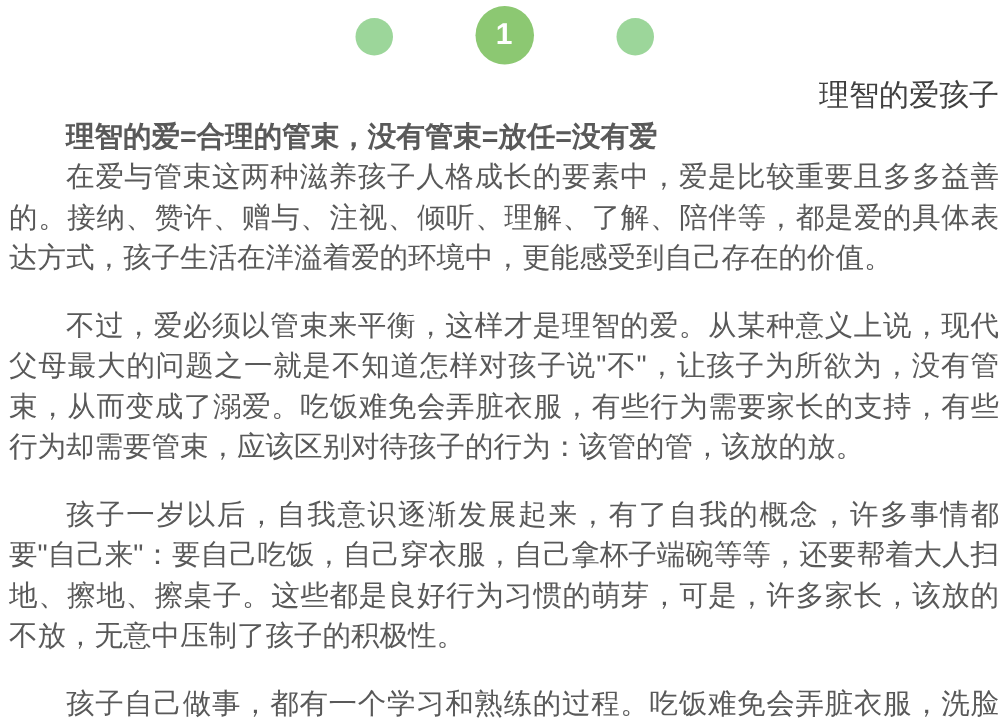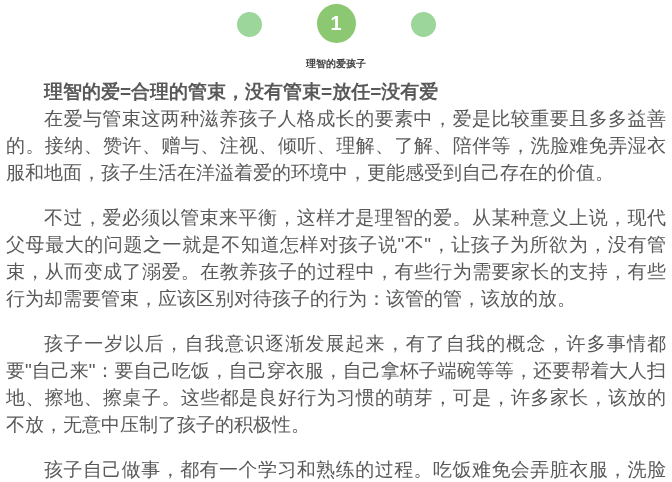--- a/index.html
+++ b/index.html
@@ -48,24 +48,24 @@
     color: #ffffff;
     font-weight: bold;
     font-size: 20px;
     display: flex;
     align-items: center;
     justify-content: center;
     line-height: 1;
   }
   .article-title {
     margin: 11px 0 0 0;
-    text-align: center;
-    font-size: 10px;
+    text-align: right;
+    font-size: 20px;
     line-height: 20px;
-    font-weight: bold;
+    font-weight: normal;
     color: var(--title_text);
   }
   .body-text {
     margin-top: 4px;
     font-size: 19px;
     line-height: 27px;
     color: var(--body_text);
     text-align: justify;
   }
   .body-text p {
@@ -92,19 +92,19 @@
     <span class="step-circle">
       <span>1</span>
     </span>
     <span class="dot"></span>
   </div>
 
   <h1 class="article-title">理智的爱孩子</h1>
 
   <div class="body-text">
     <p class="lead">理智的爱=合理的管束，没有管束=放任=没有爱</p>
-    <p class="para">在爱与管束这两种滋养孩子人格成长的要素中，爱是比较重要且多多益善的。接纳、赞许、赠与、注视、倾听、理解、了解、陪伴等，洗脸难免弄湿衣服和地面，孩子生活在洋溢着爱的环境中，更能感受到自己存在的价值。</p>
-    <p class="para">不过，爱必须以管束来平衡，这样才是理智的爱。从某种意义上说，现代父母最大的问题之一就是不知道怎样对孩子说"不"，让孩子为所欲为，没有管束，从而变成了溺爱。在教养孩子的过程中，有些行为需要家长的支持，有些行为却需要管束，应该区别对待孩子的行为：该管的管，该放的放。</p>
+    <p class="para">在爱与管束这两种滋养孩子人格成长的要素中，爱是比较重要且多多益善的。接纳、赞许、赠与、注视、倾听、理解、了解、陪伴等，都是爱的具体表达方式，孩子生活在洋溢着爱的环境中，更能感受到自己存在的价值。</p>
+    <p class="para">不过，爱必须以管束来平衡，这样才是理智的爱。从某种意义上说，现代父母最大的问题之一就是不知道怎样对孩子说"不"，让孩子为所欲为，没有管束，从而变成了溺爱。吃饭难免会弄脏衣服，有些行为需要家长的支持，有些行为却需要管束，应该区别对待孩子的行为：该管的管，该放的放。</p>
     <p class="para">孩子一岁以后，自我意识逐渐发展起来，有了自我的概念，许多事情都要"自己来"：要自己吃饭，自己穿衣服，自己拿杯子端碗等等，还要帮着大人扫地、擦地、擦桌子。这些都是良好行为习惯的萌芽，可是，许多家长，该放的不放，无意中压制了孩子的积极性。</p>
     <p class="para">孩子自己做事，都有一个学习和熟练的过程。吃饭难免会弄脏衣服，洗脸难免弄湿衣服和地面，如果孩子自己要洗脸，家长为了避免弄得到处都是水而严加管教，就大错特错了。这时，有些行为需要家长的支持，"该出手时再出手"，给孩子适时适量的帮助，尽快地让孩子学会这些照顾自己的本领。</p>
   </div>
 
 </div>
 
 </body></html>

